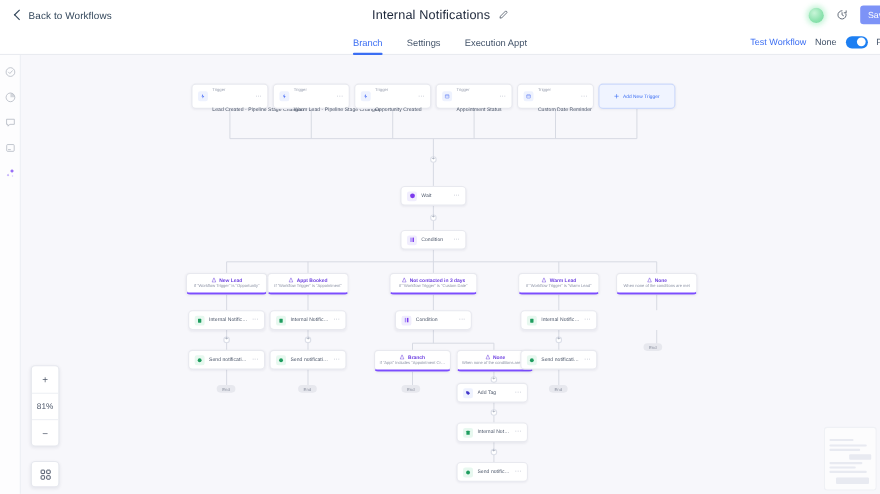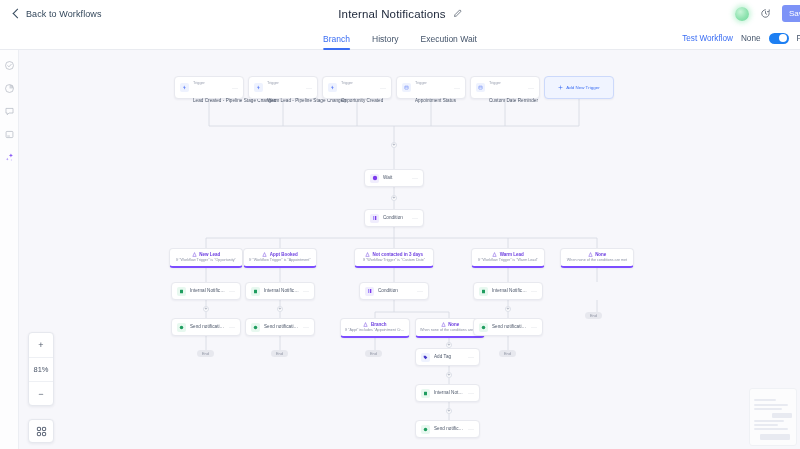--- a/index.html
+++ b/index.html
@@ -217,24 +217,24 @@
       </div>
     </div>
   </div>
 
   <div class="tabbar">
     <div class="tabs">
       <div class="tab active">
           <span>Branch</span>
         </div>
       <div class="tab">
-          <span>History</span>
+          <span>Settings</span>
         </div>
       <div class="tab">
-          <span>Execution Wait</span>
+          <span>Execution Appt</span>
         </div>
     </div>
     <div class="tab-right">
       <span class="test-link">Test Workflow</span>
       <span class="draft-label">None</span>
       <div class="toggle">
           <span class="knob"></span>
         </div>
       <span class="pub-label">P</span>
     </div>

